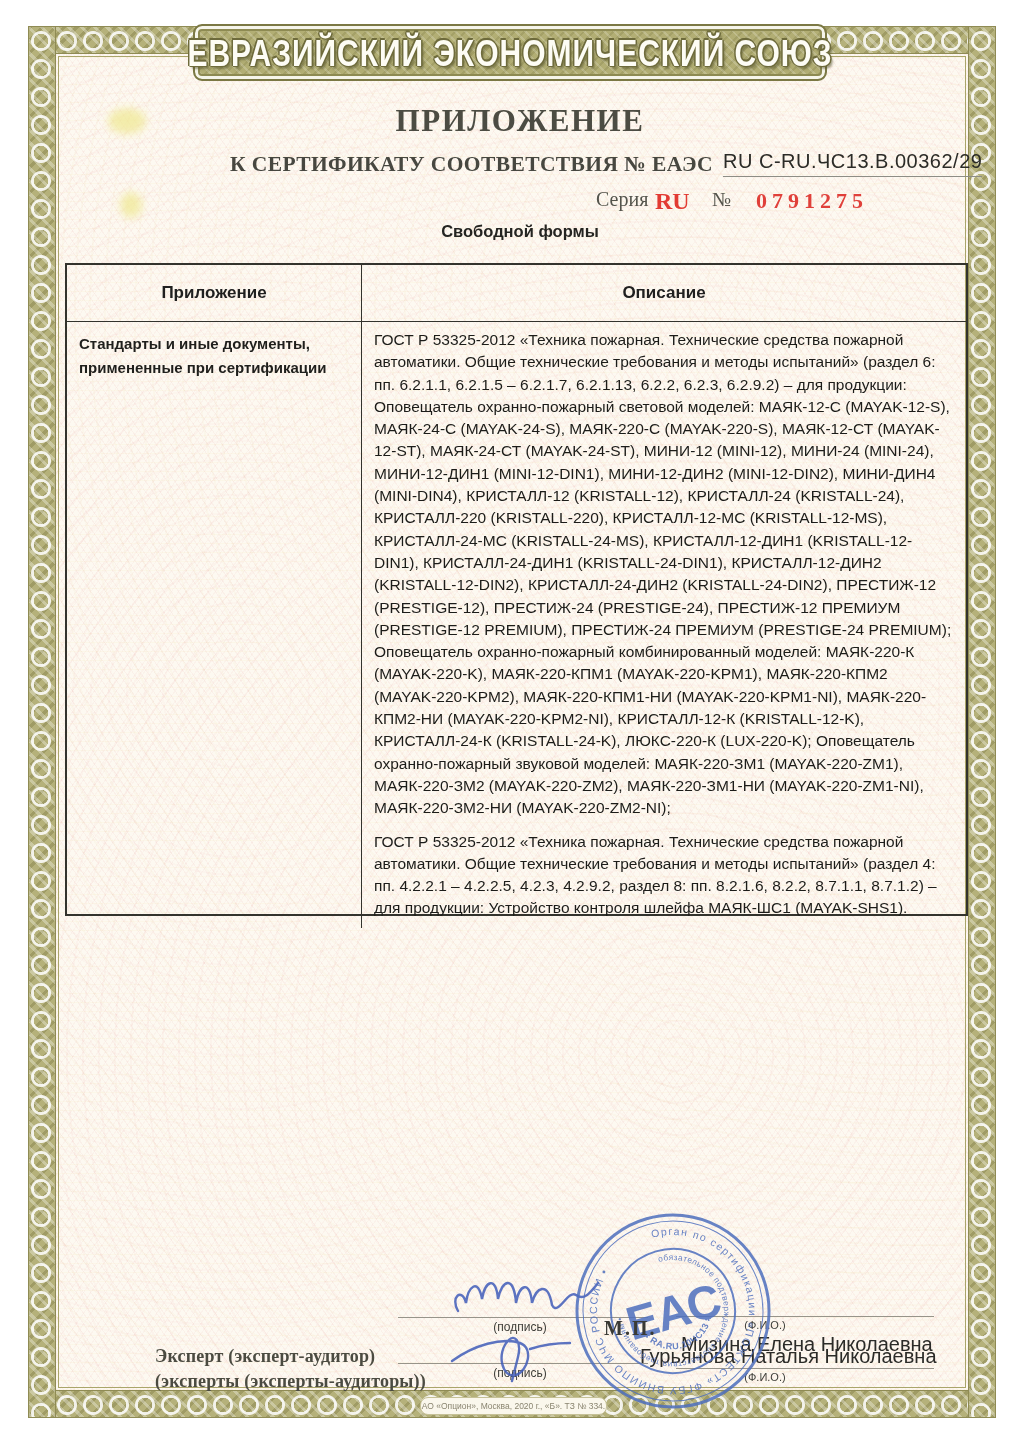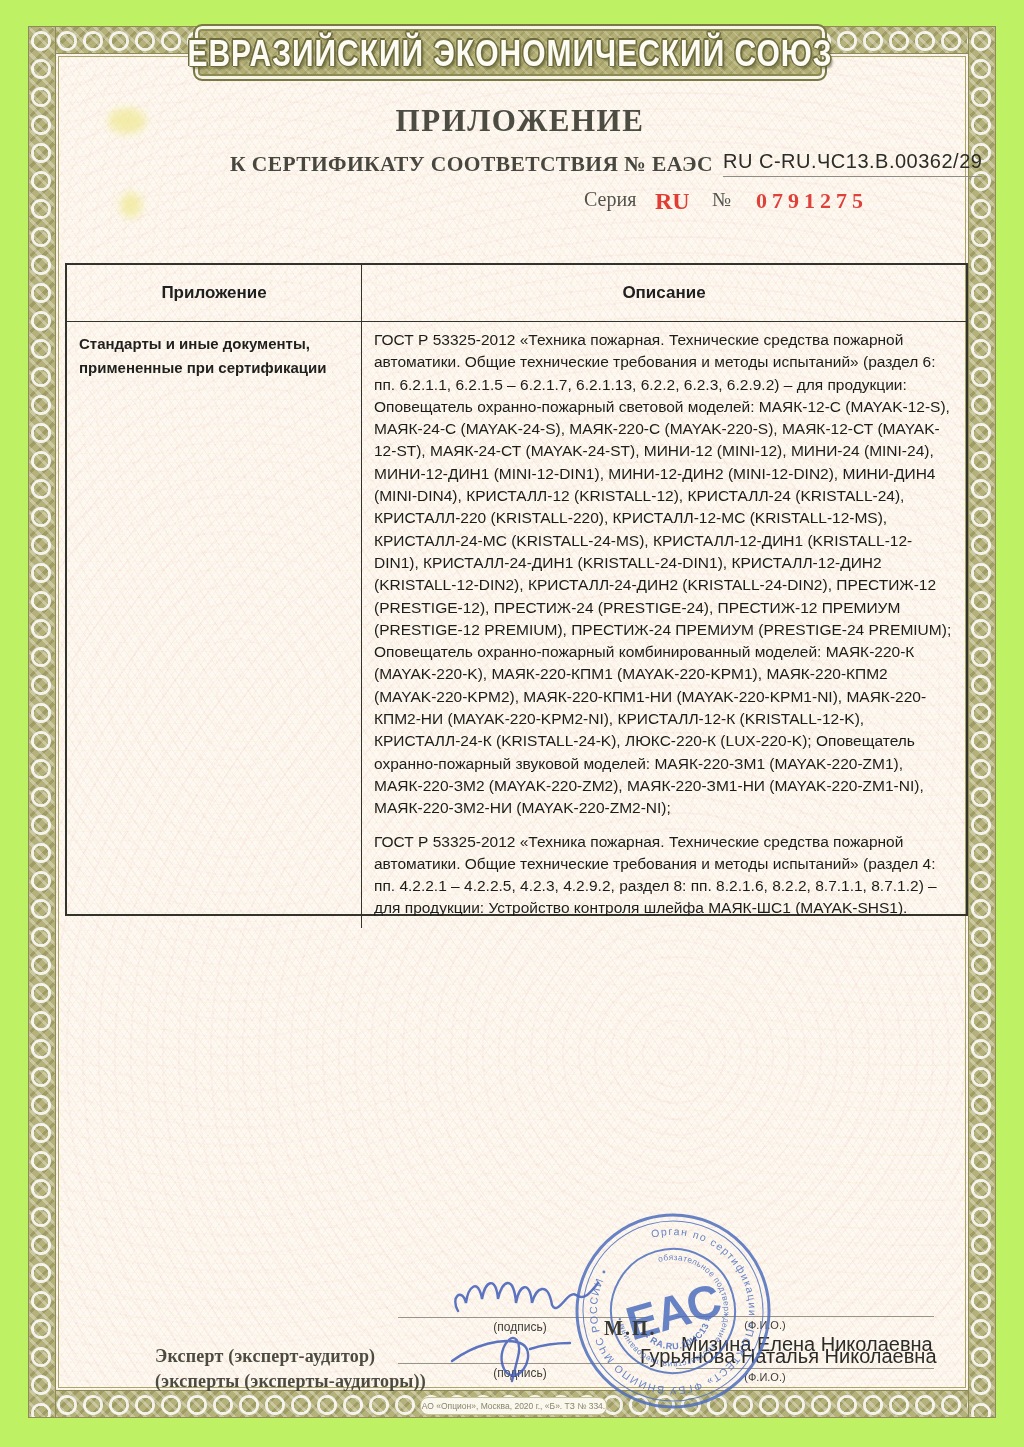--- a/index.html
+++ b/index.html
@@ -1,18 +1,18 @@
 <!DOCTYPE html>
 <html><head>
 <meta charset="utf-8">
 <style>
   html,body{margin:0;padding:0;background:#e8e8e4;}
   .page{
     position:relative;width:1024px;height:1447px;margin:0 auto;
-    background:#bef264;overflow:hidden;
+    background:#ffffff;overflow:hidden;
     font-family:"Liberation Sans",sans-serif;color:#1d1d1a;
   }
   
   .band{
     position:absolute;background-color:#b5b17a;border:1px solid #8f8b54;box-sizing:border-box;
     background-image:
       radial-gradient(circle at 12px 14px, rgba(255,255,255,0) 7px, rgba(255,255,255,.85) 7.5px 9.5px, rgba(255,255,255,0) 10.5px),
       repeating-linear-gradient(45deg, rgba(255,255,255,.30) 0 3px, rgba(255,255,255,0) 3px 9px),
       repeating-linear-gradient(-45deg, rgba(113,109,56,.32) 0 3px, rgba(113,109,56,0) 3px 9px);
     background-size:26px 28px,auto,auto;
@@ -68,21 +68,21 @@
   .subtitle-label{
     font-family:"Liberation Serif",serif;font-weight:700;font-size:21.5px;color:#474740;
     white-space:nowrap;letter-spacing:.4px;
   }
   .cert-number{
     flex:1;margin-left:10px;border-bottom:1.5px solid #8d8d85;
     font-family:"Liberation Sans",sans-serif;font-size:20px;color:#2b2b27;
     text-align:center;padding-bottom:3px;white-space:nowrap;letter-spacing:.5px;
   }
   .series-row{position:absolute;left:0;top:188px;width:1024px;height:30px;}
-  .series-label{position:absolute;left:584px;font-family:"Liberation Serif",serif;font-size:20px;color:#54544c;text-align:center;}
+  .series-label{position:absolute;left:596px;font-family:"Liberation Serif",serif;font-size:20px;color:#54544c;text-align:center;}
   .series-value{position:absolute;left:655px;font-family:"Liberation Serif",serif;font-weight:700;font-size:24px;color:#e23b33;}
   .number-sign{position:absolute;left:712px;font-family:"Liberation Serif",serif;font-size:20px;color:#54544c;}
   .blank-number{position:absolute;left:744px;font-family:"Liberation Serif",serif;font-weight:700;font-size:22px;color:#e0403a;letter-spacing:5px;margin-left:12px;}
   .form-note{
     position:absolute;left:60px;top:222px;width:920px;text-align:center;
     font-weight:700;font-size:16.5px;color:#242421;
   }
 
   
   .cert-table{
@@ -157,20 +157,21 @@
     <span class="cert-number">RU С-RU.ЧС13.В.00362/29</span>
   </div>
 
   <div class="series-row">
     <span class="series-label">Серия</span>
     <span class="series-value">RU</span>
     <span class="number-sign">№</span>
     <span class="blank-number">0791275</span>
   </div>
 
+  <div class="form-note">Свободной формы</div>
 
   <div class="cert-table">
     <div class="cell th col-div">Приложение</div>
     <div class="cell th">Описание</div>
     <div class="cell col-div td-appendix">
       <div>Стандарты и иные документы,</div>
       <div>примененные при сертификации</div>
     </div>
     <div class="cell td-desc">
       <p>ГОСТ Р 53325-2012 «Техника пожарная. Технические средства пожарной автоматики. Общие технические требования и методы испытаний» (раздел 6: пп. 6.2.1.1, 6.2.1.5 – 6.2.1.7, 6.2.1.13, 6.2.2, 6.2.3, 6.2.9.2) – для продукции: Оповещатель охранно-пожарный световой моделей: МАЯК-12-С (MAYAK-12-S), МАЯК-24-С (MAYAK-24-S), МАЯК-220-С (MAYAK-220-S), МАЯК-12-СТ (MAYAK-12-ST), МАЯК-24-СТ (MAYAK-24-ST), МИНИ-12 (MINI-12), МИНИ-24 (MINI-24), МИНИ-12-ДИН1 (MINI-12-DIN1), МИНИ-12-ДИН2 (MINI-12-DIN2), МИНИ-ДИН4 (MINI-DIN4), КРИСТАЛЛ-12 (KRISTALL-12), КРИСТАЛЛ-24 (KRISTALL-24), КРИСТАЛЛ-220 (KRISTALL-220), КРИСТАЛЛ-12-МС (KRISTALL-12-MS), КРИСТАЛЛ-24-МС (KRISTALL-24-MS), КРИСТАЛЛ-12-ДИН1 (KRISTALL-12-DIN1), КРИСТАЛЛ-24-ДИН1 (KRISTALL-24-DIN1), КРИСТАЛЛ-12-ДИН2 (KRISTALL-12-DIN2), КРИСТАЛЛ-24-ДИН2 (KRISTALL-24-DIN2), ПРЕСТИЖ-12 (PRESTIGE-12), ПРЕСТИЖ-24 (PRESTIGE-24), ПРЕСТИЖ-12 ПРЕМИУМ (PRESTIGE-12 PREMIUM), ПРЕСТИЖ-24 ПРЕМИУМ (PRESTIGE-24 PREMIUM); Оповещатель охранно-пожарный комбинированный моделей: МАЯК-220-К (MAYAK-220-K), МАЯК-220-КПМ1 (MAYAK-220-KPM1), МАЯК-220-КПМ2 (MAYAK-220-KPM2), МАЯК-220-КПМ1-НИ (MAYAK-220-KPM1-NI), МАЯК-220-КПМ2-НИ (MAYAK-220-KPM2-NI), КРИСТАЛЛ-12-К (KRISTALL-12-K), КРИСТАЛЛ-24-К (KRISTALL-24-K), ЛЮКС-220-К (LUX-220-K); Оповещатель охранно-пожарный звуковой моделей: МАЯК-220-ЗМ1 (MAYAK-220-ZM1), МАЯК-220-ЗМ2 (MAYAK-220-ZM2), МАЯК-220-ЗМ1-НИ (MAYAK-220-ZM1-NI), МАЯК-220-ЗМ2-НИ (MAYAK-220-ZM2-NI);</p>

